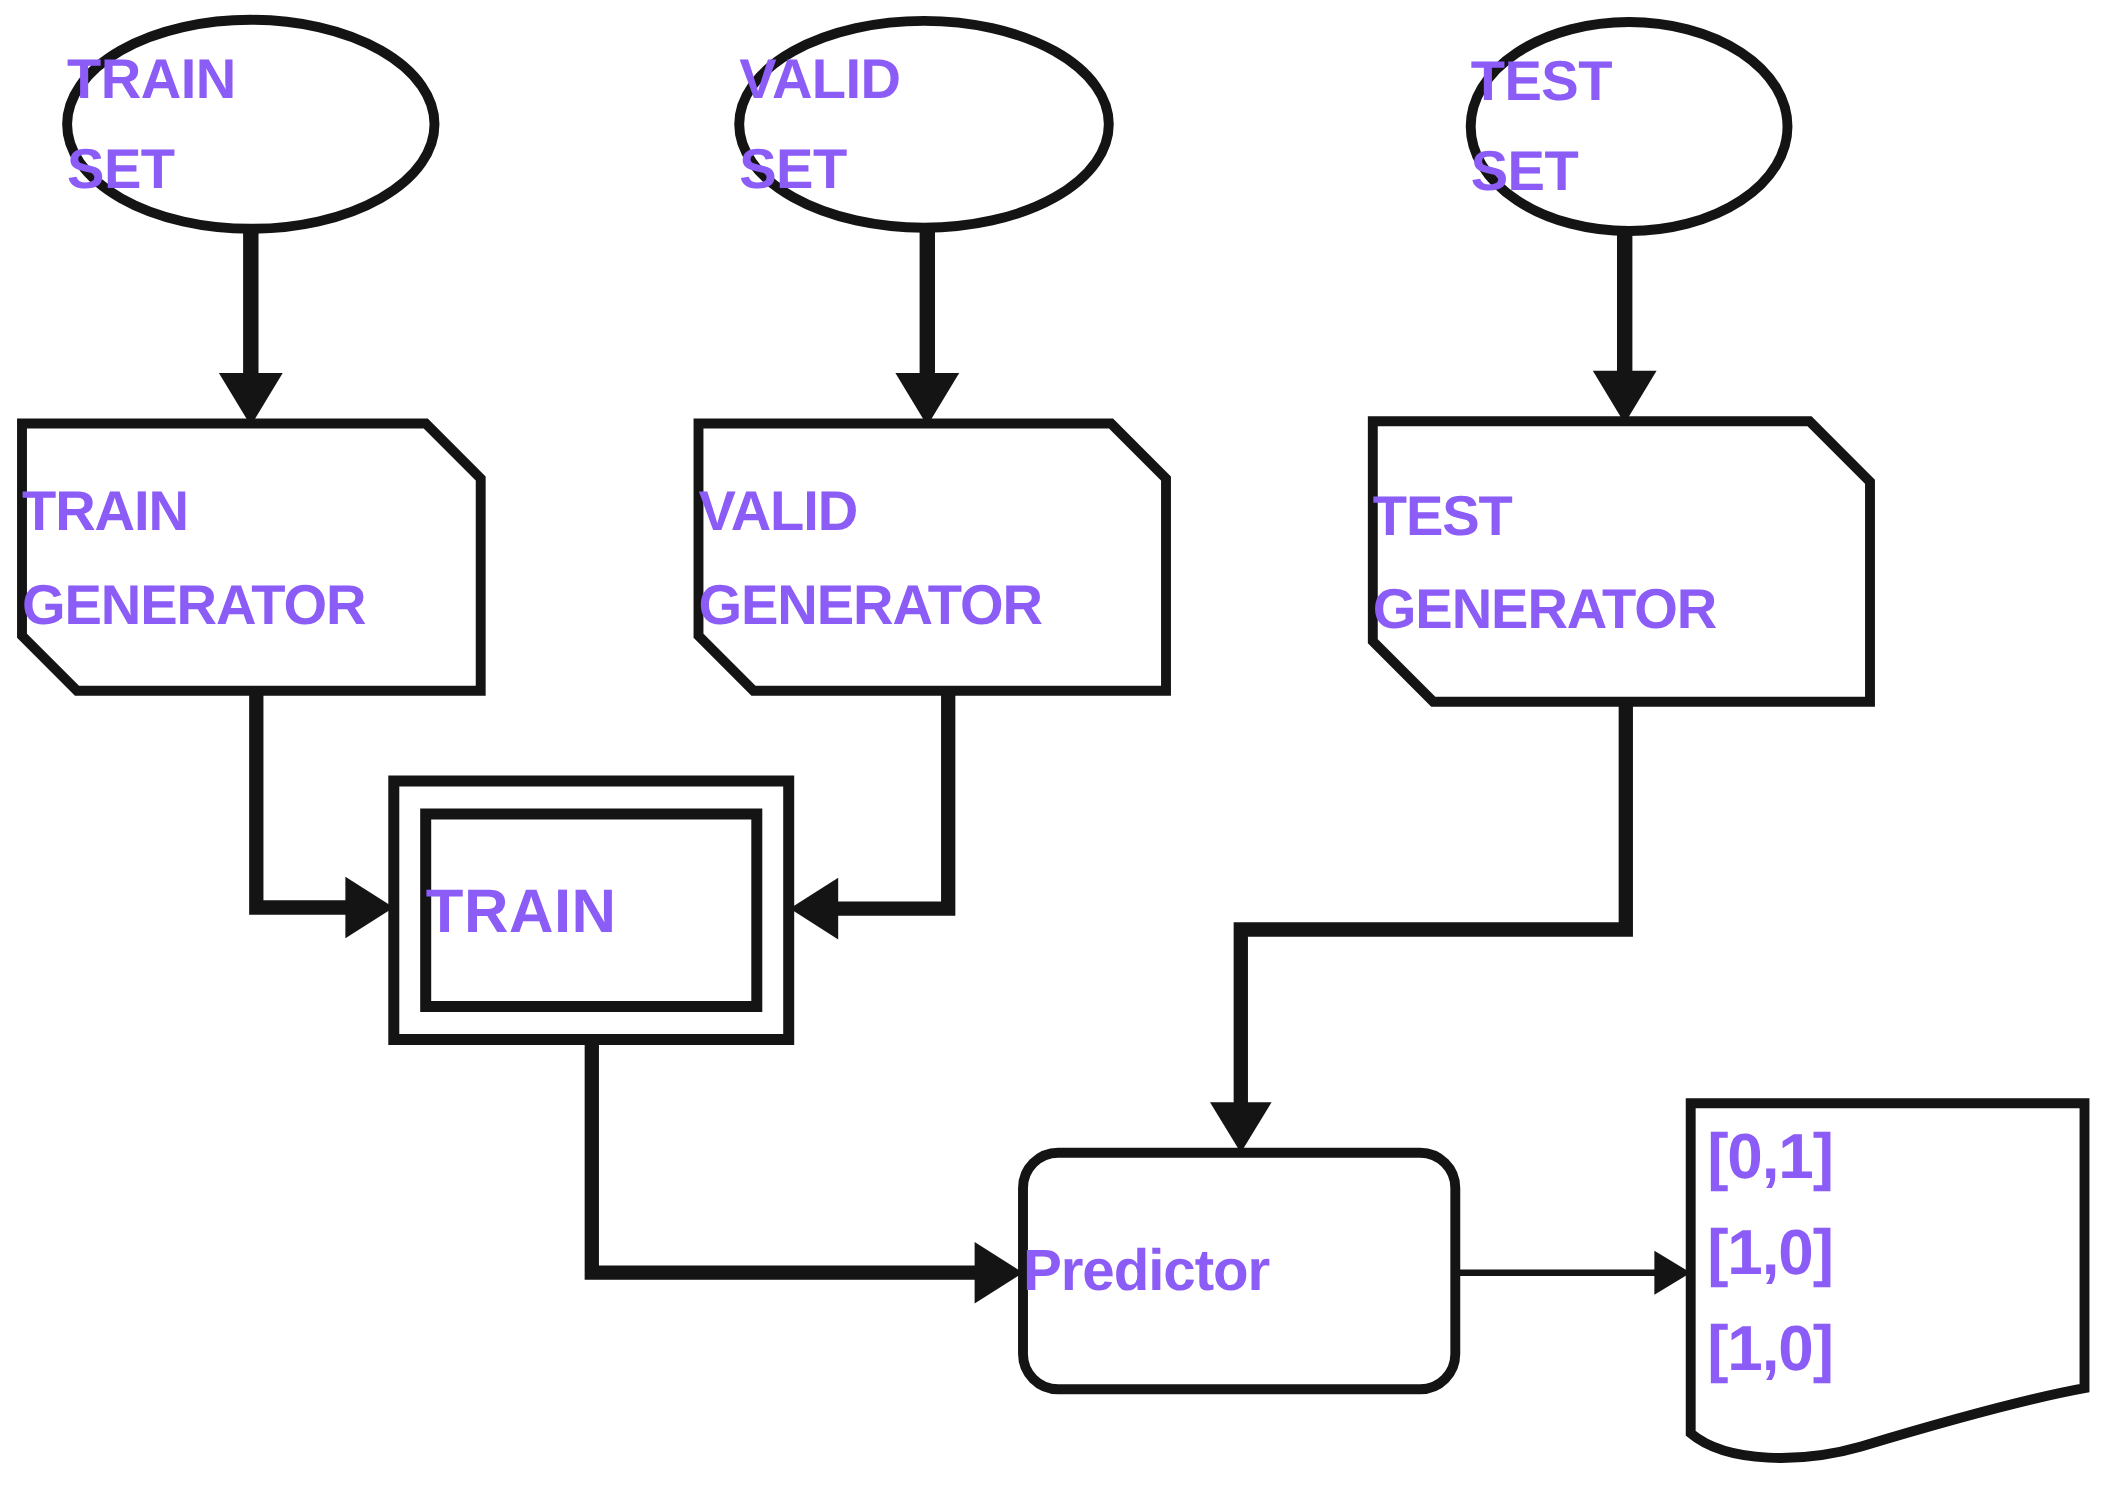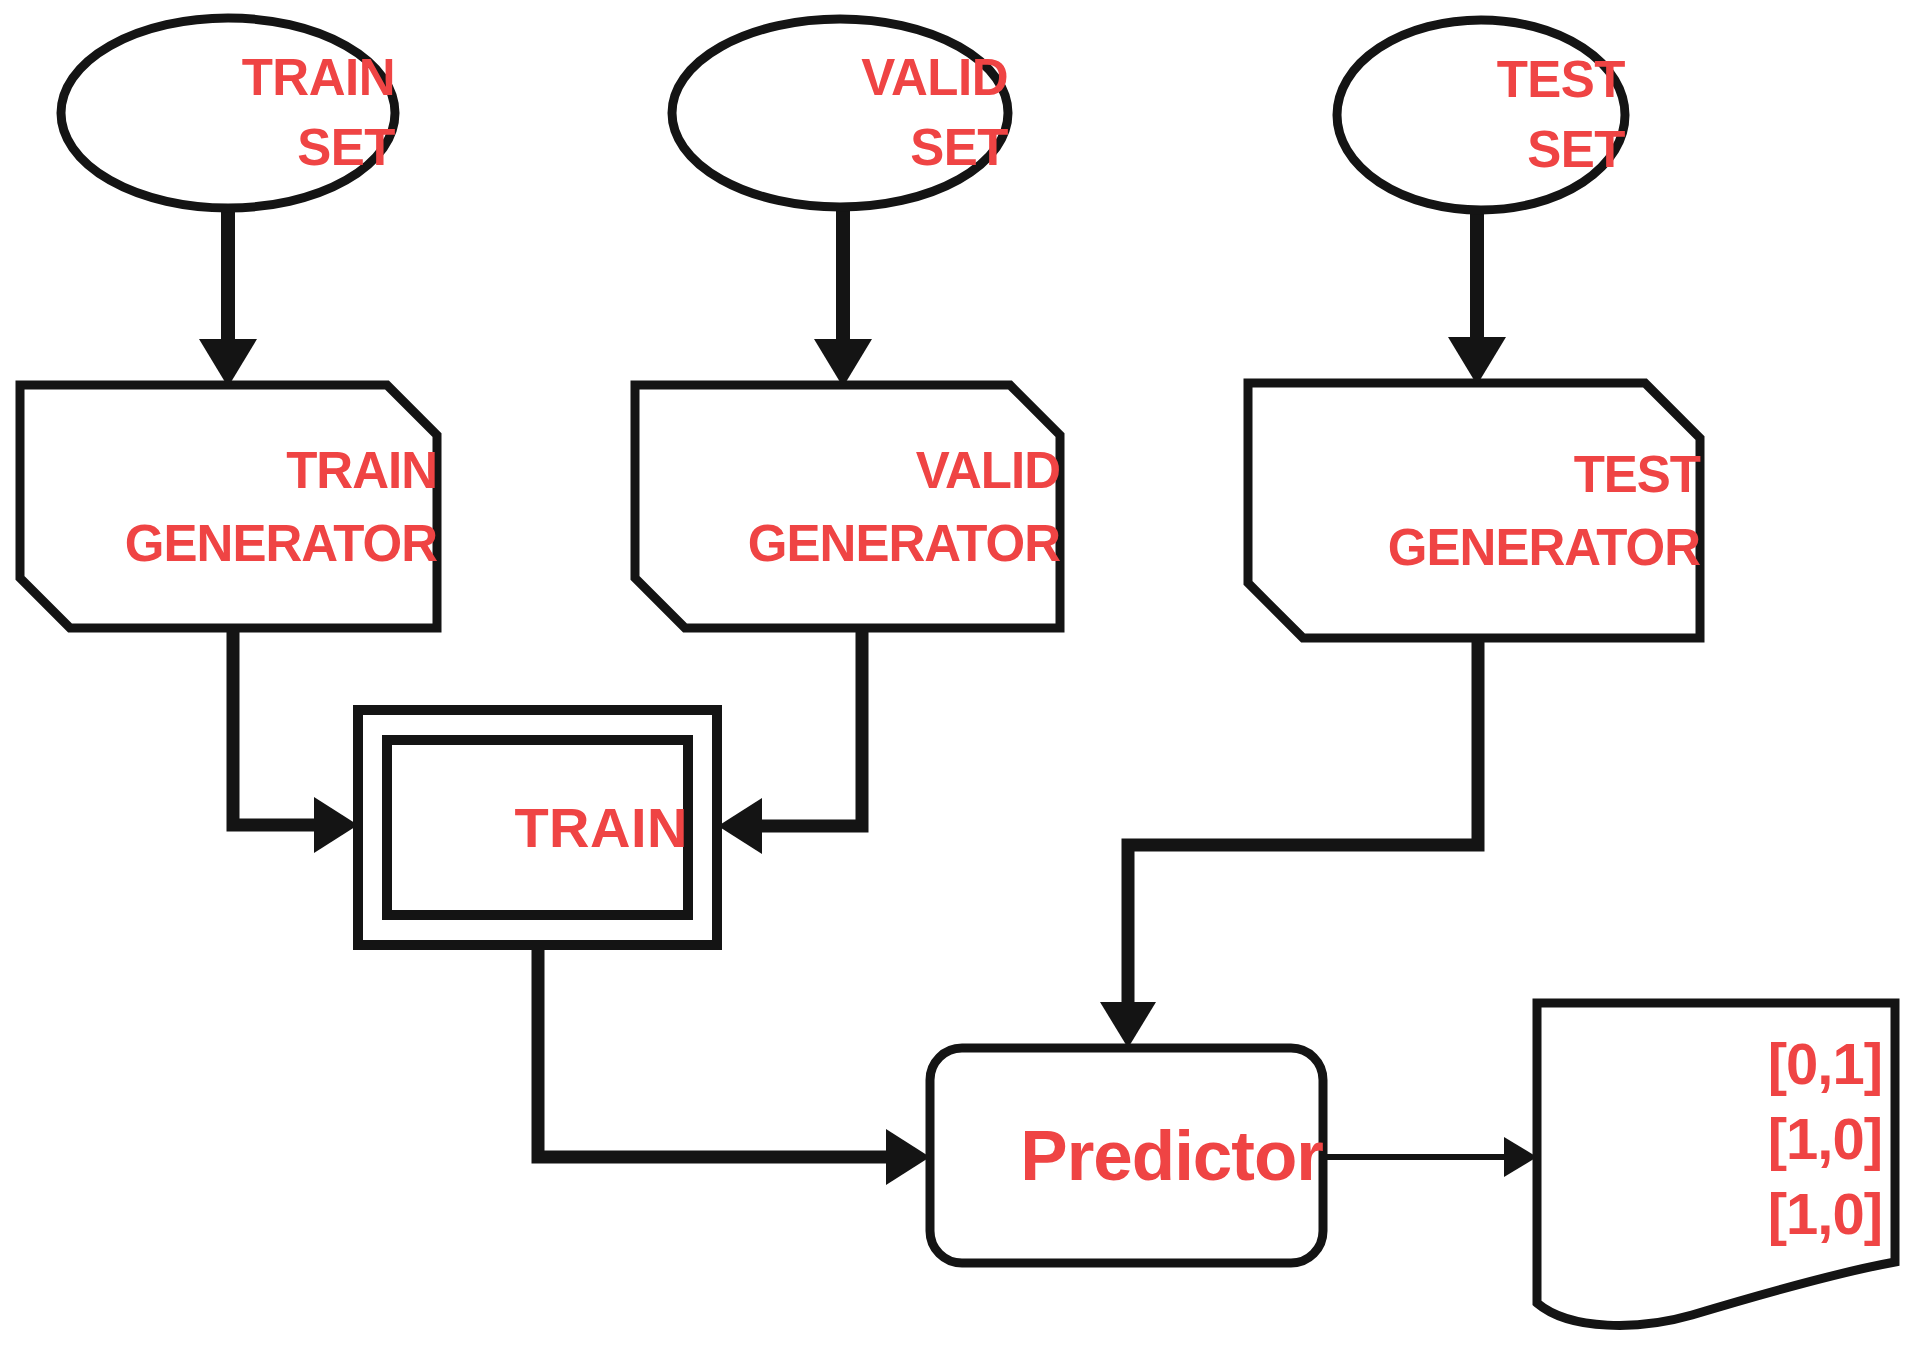--- a/index.html
+++ b/index.html
@@ -24,34 +24,35 @@
     left: 0;
     top: 0;
     width: 1932px;
     height: 1353px;
     display: block;
   }
   .lab {
     position: absolute;
     display: flex;
     flex-direction: column;
-    align-items: flex-end;
+    align-items: flex-start;
     justify-content: center;
     text-align: center;
     font-weight: 700;
-    color: #ef4444;
+    color: #8b5cf6;
     pointer-events: none;
     white-space: nowrap;
+    gap: 12px;
   }
   .lab span { display: block; }
 
   .lab.ellipse-lab   { font-size: 51px; line-height: 70px; letter-spacing: -0.5px; }
   .lab.card-lab      { font-size: 51px; line-height: 73px; letter-spacing: -1px; }
   .lab.model-lab     { font-size: 56px; line-height: 60px; letter-spacing: 0.5px; }
-  .lab.predictor-lab { font-size: 71px; line-height: 56px; letter-spacing: -1px; }
+  .lab.predictor-lab { font-size: 53px; line-height: 56px; letter-spacing: -1px; }
   .lab.doc-lab       { font-size: 58px; line-height: 75px; letter-spacing: -1px; }
 
   #train-set-label    { left: 61px;   top: 18px;   width: 334px; height: 190px; }
   #valid-set-label    { left: 672px;  top: 19px;   width: 336px; height: 188px; }
   #test-set-label     { left: 1337px; top: 20px;   width: 288px; height: 190px; }
   #train-gen-label    { left: 20px;   top: 385px;  width: 417px; height: 243px; }
   #valid-gen-label    { left: 635px;  top: 385px;  width: 425px; height: 243px; }
   #test-gen-label     { left: 1248px; top: 383px;  width: 452px; height: 255px; }
   #model-label        { left: 387px;  top: 740px;  width: 301px; height: 175px; }
   #predictor-label    { left: 930px;  top: 1048px; width: 393px; height: 215px; }

